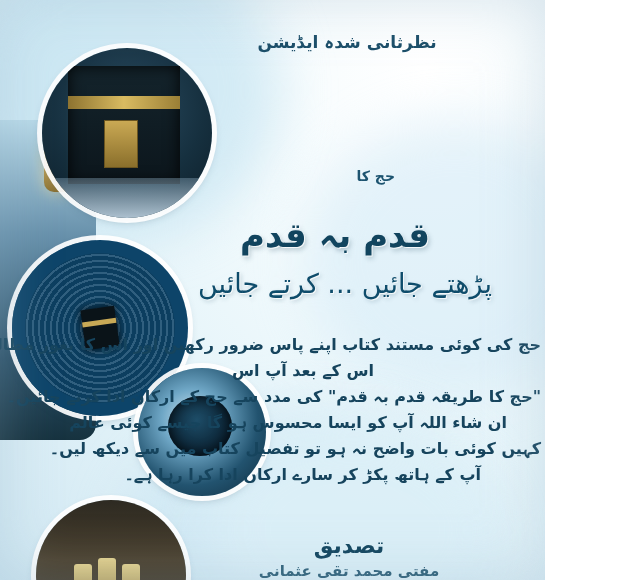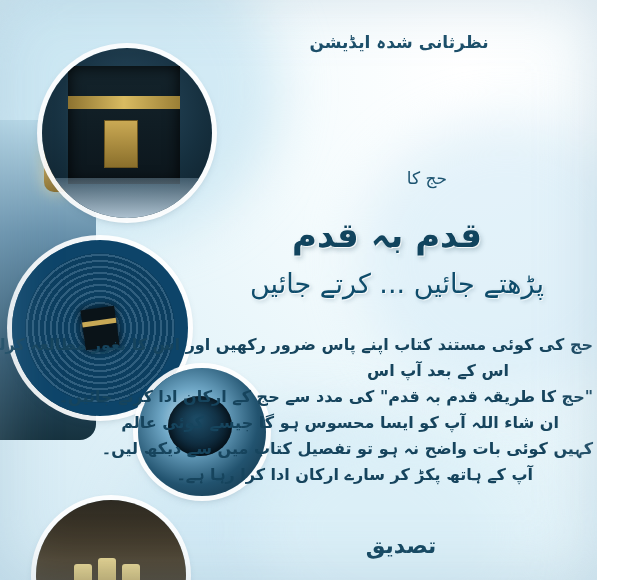--- a/index.html
+++ b/index.html
@@ -9,21 +9,21 @@
   body {
     width: 621px;
     height: 580px;
     overflow: hidden;
     font-family: "DejaVu Sans", sans-serif;
     background: #ffffff;
   }
 
   #cover {
     position: relative;
-    width: 597px;
+    width: 545px;
     height: 580px;
     overflow: hidden;
     background:
       radial-gradient(ellipse at 78% 12%, #ffffff 0%, #f4fbfd 30%, #e7f5fa 55%, #dbeef6 80%, #cfe7f2 100%);
   }
 
   
   .wash {
     position: absolute;
     border-radius: 50%;
@@ -256,22 +256,22 @@
     font-weight: 700;
     line-height: 1.05;
     color: #0f3e57;
     text-shadow: 2px 2px 0 rgba(255,255,255,.85), 4px 4px 7px rgba(20,60,80,.30);
   }
 
   .title-sub {
     position: absolute;
     top: 168px;
     right: 150px;
-    font-size: 17px;
-    font-weight: 400;
+    font-size: 14px;
+    font-weight: 700;
     color: #1d5470;
   }
 
   .subtitle {
     position: absolute;
     top: 215px;
     right: 32px;
     width: 356px;
     font-size: 34px;
     font-weight: 700;
@@ -299,21 +299,21 @@
   }
   .body-lines .ln {
     font-size: 16px;
     font-weight: 700;
     line-height: 1.62;
     color: #16445d;
     white-space: nowrap;
   }
   .body-lines .ln.indent1 { padding-right: 34px; }
   .body-lines .ln.indent2 { padding-right: 60px; }
-  .body-lines .ln.indent3 { padding-right: 84px; text-align: right; }
+  .body-lines .ln.indent3 { padding-right: 84px; }
 
   .attest {
     position: absolute;
     top: 533px;
     right: 0;
     width: 392px;
     font-size: 22px;
     font-weight: 700;
     color: #11445e;
   }
@@ -404,17 +404,18 @@
     <div class="body-lines">
       <div class="ln">حج کی کوئی مستند کتاب اپنے پاس ضرور رکھیں اور اس کا بغور مطالعہ کرلیں۔</div>
       <div class="ln indent3">اس کے بعد آپ اس</div>
       <div class="ln">"حج کا طریقہ قدم بہ قدم" کی مدد سے حج کے ارکان ادا کرتے جائیں۔</div>
       <div class="ln indent1">ان شاء اللہ آپ کو ایسا محسوس ہو گا جیسے کوئی عالم</div>
       <div class="ln">کہیں کوئی بات واضح نہ ہو تو تفصیل کتاب میں سے دیکھ لیں۔</div>
       <div class="ln indent2">آپ کے ہاتھ پکڑ کر سارے ارکان ادا کرا رہا ہے۔</div>
     </div>
 
     <div class="attest">تصدیق</div>
+    <div class="attest-sub">مفتی محمد تقی عثمانی</div>
 
   </div>
 
   <div class="vignette"></div>
 </div>
 
 </body></html>

